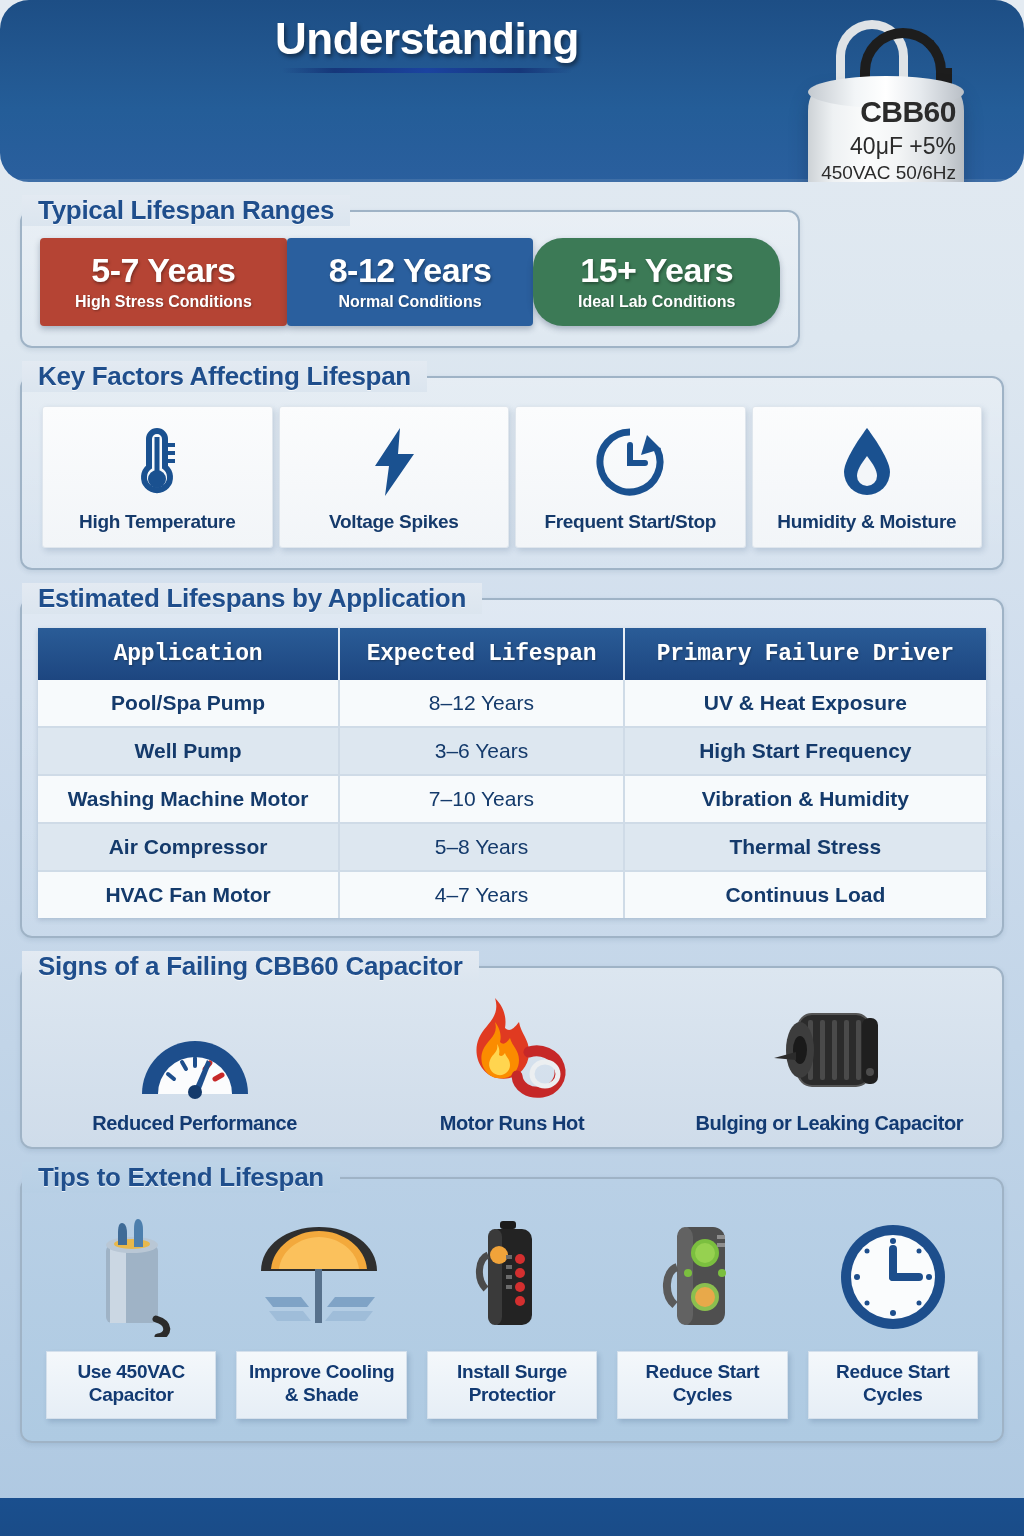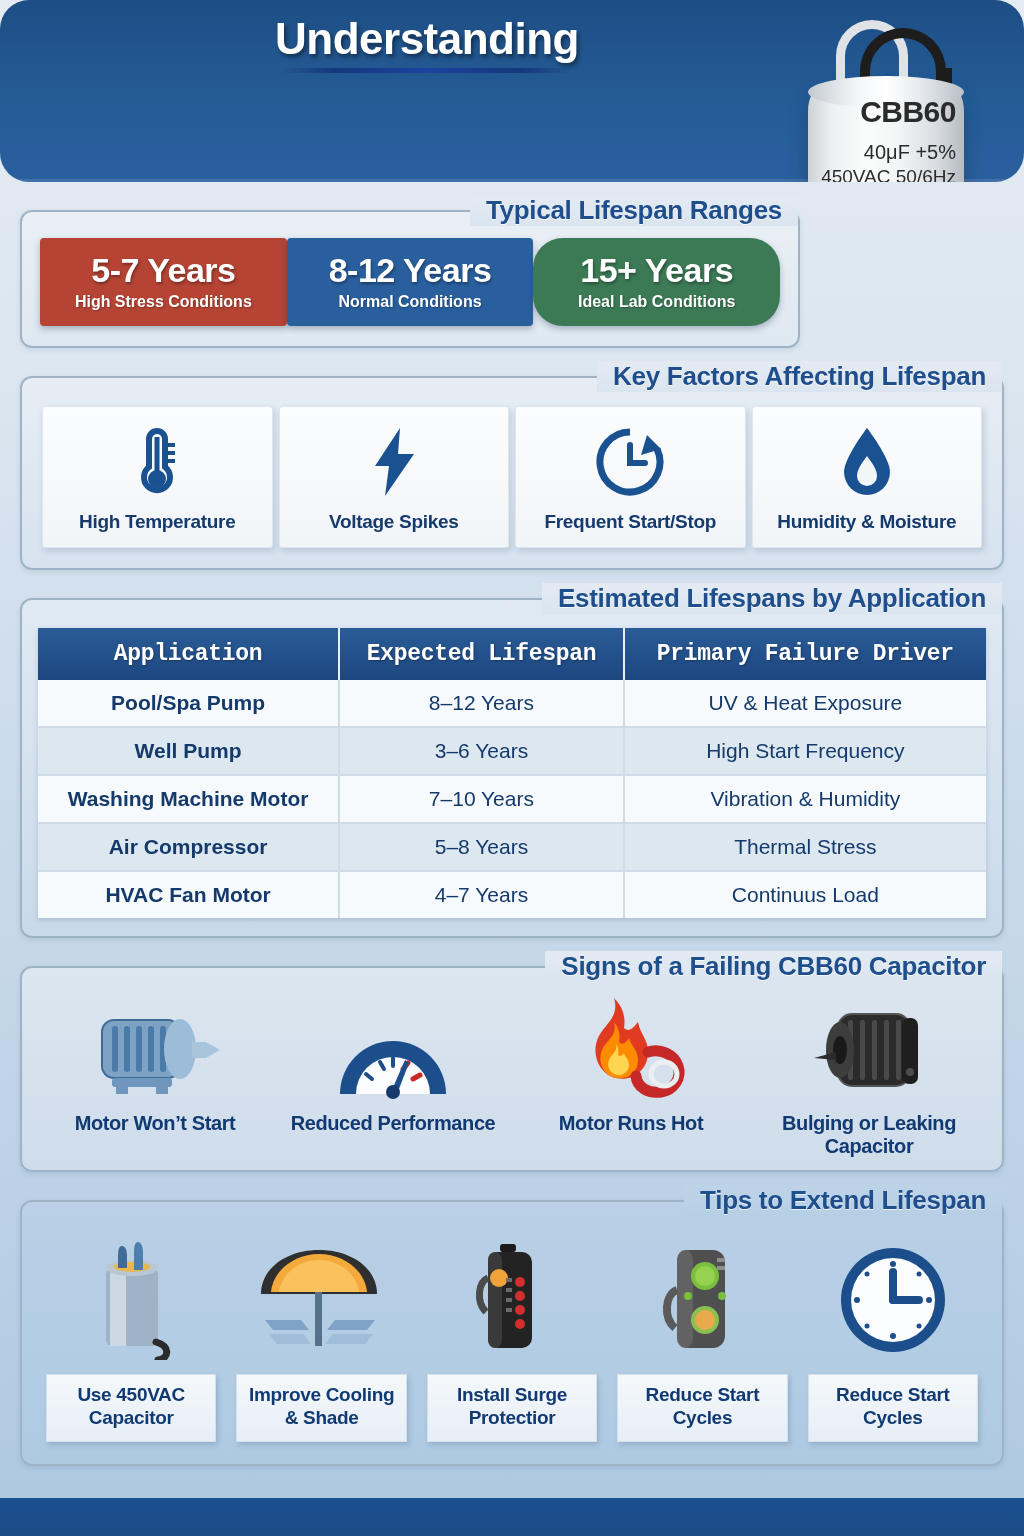--- a/index.html
+++ b/index.html
@@ -85,21 +85,21 @@
   }
   .cap-label {
     position: absolute;
     left: 14px; top: 84px;
     width: 148px;
     text-align: right;
     color: #2b2b2b;
     line-height: 1.18;
   }
   .cap-label .l1 { font-size: 30px; font-weight: 700; letter-spacing: -0.5px; }
-  .cap-label .l2 { font-size: 20px; font-weight: 400; margin-top: 12px; }
+  .cap-label .l2 { font-size: 23px; font-weight: 400; margin-top: 4px; }
   .cap-label .l3 { font-size: 19px; font-weight: 400; margin-top: 1px; }
   .wire {
     position: absolute;
     border-style: solid;
     border-bottom: none;
     background: transparent;
   }
   .wire-white {
     left: 42px; top: 10px;
     width: 72px; height: 80px;
@@ -129,22 +129,22 @@
     position: relative;
     margin-top: 28px;
     border: 2px solid #9fb3c6;
     border-radius: 12px;
     background: linear-gradient(180deg, rgba(255,255,255,.30), rgba(255,255,255,.05));
     box-shadow: 0 2px 5px rgba(40,70,110,.12);
   }
   .panel-title {
     position: absolute;
     top: -17px;
-    left: 0; right: 0;
-    text-align: right;
+    left: 0; right: 10px;
+    text-align: left;
     pointer-events: none;
   }
   .panel-title span {
     display: inline-block;
     padding: 0 16px;
     font-size: 26px;
     font-weight: 700;
     color: #1f4e8c;
     letter-spacing: -0.3px;
     background: linear-gradient(180deg,#e3eaf2,#dbe5ef);
@@ -202,21 +202,21 @@
     color: #143a6b;
     border-right: 2px solid #cfdbe7;
     border-bottom: 2px solid #cfdbe7;
   }
   tbody td:last-child { border-right: none; }
   tbody tr:last-child td { border-bottom: none; }
   tbody tr:nth-child(odd) { background: #f7fafc; }
   tbody tr:nth-child(even) { background: #dde7f0; }
   td.c-app { font-weight: 700; }
   td.c-life { font-weight: 400; }
-  td.c-driver { font-weight: 400; text-align: center; }
+  td.c-driver { font-weight: 700; text-align: center; }
 
   
   .panel-signs { padding: 26px 14px 12px; background: linear-gradient(180deg,#dce6f0,#cfdcea); }
   .signs { display: flex; }
   .sign-card { flex: 1; text-align: center; }
   .sign-icon { height: 108px; display: flex; align-items: flex-end; justify-content: center; }
   .sign-label { font-size: 20px; font-weight: 700; color: #123a72; margin-top: 10px; letter-spacing: -0.4px; }
 
   
   .panel-tips {
@@ -390,42 +390,20 @@
         </tbody>
       </table>
     </div>
 
     <div class="panel panel-signs">
       <div class="panel-title">
         <span>Signs of a Failing CBB60 Capacitor</span>
       </div>
       <div class="signs">
 
-        <div class="sign-card">
-          <div class="sign-icon">
-            <svg width="150" height="100" viewBox="0 0 150 100">
-              <rect x="22" y="18" width="78" height="58" rx="12" fill="#7ea2c4"></rect>
-              <rect x="22" y="18" width="78" height="58" rx="12" fill="none" stroke="#3f6b97" stroke-width="2"></rect>
-              <g stroke="#3a6punk"></g>
-              <g fill="#4a7aa8">
-                <rect x="32" y="24" width="6" height="46" rx="3"></rect>
-                <rect x="44" y="24" width="6" height="46" rx="3"></rect>
-                <rect x="56" y="24" width="6" height="46" rx="3"></rect>
-                <rect x="68" y="24" width="6" height="46" rx="3"></rect>
-                <rect x="80" y="24" width="6" height="46" rx="3"></rect>
-              </g>
-              <ellipse cx="100" cy="47" rx="16" ry="30" fill="#9dbcd8"></ellipse>
-              <path d="M112 40h14l14 8-14 8h-14z" fill="#a9c5de"></path>
-              <rect x="32" y="76" width="60" height="9" rx="3" fill="#6f97bd"></rect>
-              <rect x="36" y="85" width="12" height="7" fill="#6f97bd"></rect>
-              <rect x="76" y="85" width="12" height="7" fill="#6f97bd"></rect>
-            </svg>
-          </div>
-          <div class="sign-label">Motor Won’t Start</div>
-        </div>
 
         <div class="sign-card">
           <div class="sign-icon">
             <svg width="130" height="100" viewBox="0 0 130 100">
               <path d="M12 92a53 53 0 01106 0z" fill="#1d4e8c"></path>
               <path d="M28 92a37 37 0 0174 0z" fill="#fbfcfd"></path>
               <g stroke="#1d4e8c" stroke-width="4" stroke-linecap="round">
                 <path d="M38 72l6 5"></path>
                   <path d="M52 60l4 7"></path>
                   <path d="M65 56v8"></path>

